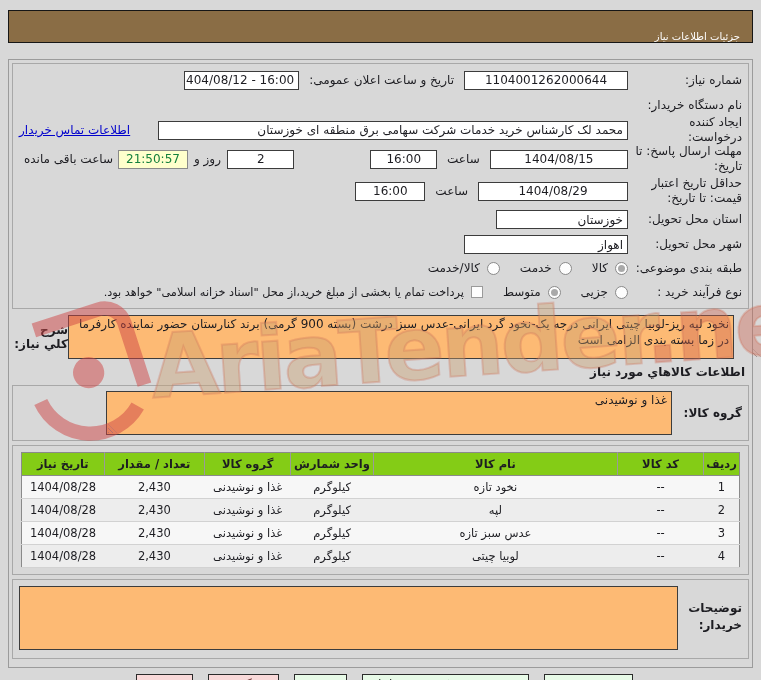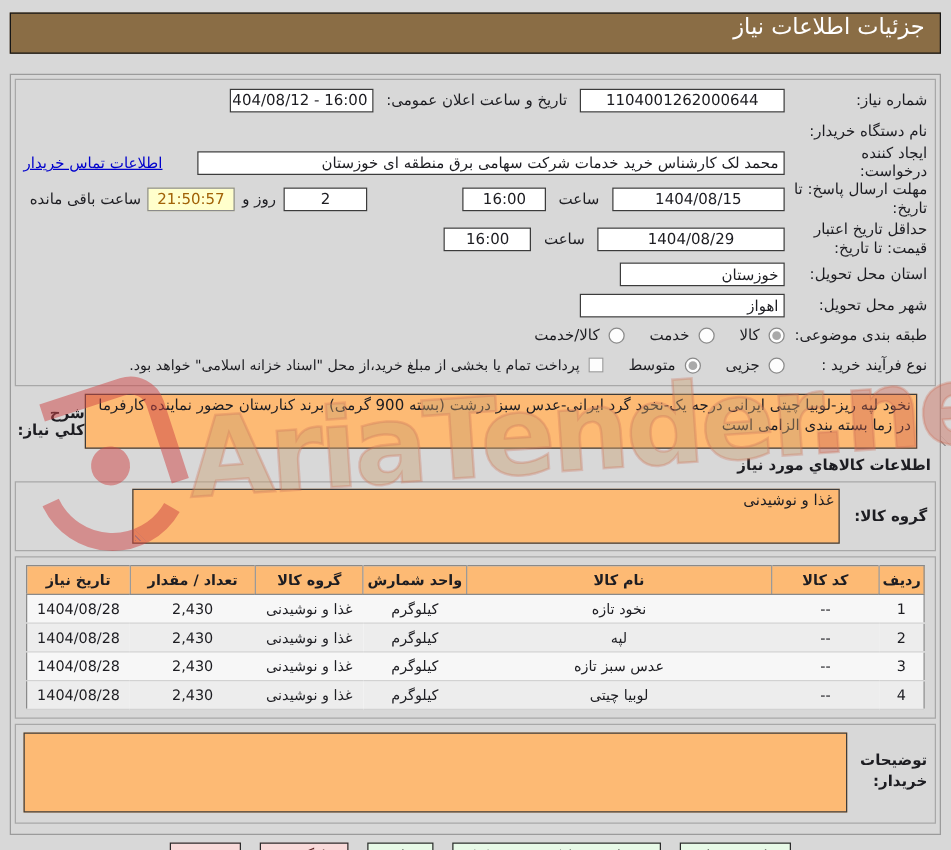--- a/index.html
+++ b/index.html
@@ -13,23 +13,23 @@
     position: relative;
   }
   
   .titlebar {
     margin: 10px 8px 0 8px;
     height: 33px;
     background: #8a6d45;
     border: 1px solid #161616;
     color: #ffffff;
     display: flex;
-    align-items: flex-start;
+    align-items: flex-end;
     padding: 0 12px;
-    font-size: 18px;
+    font-size: 10px;
   }
   
   .outer-panel {
     margin: 16px 8px 0 8px;
     border: 1px solid #9b9b9b;
     background: #d8d8d8;
     padding: 3px 3px 4px 3px;
     position: relative;
   }
   .fieldset {
@@ -59,21 +59,21 @@
   .num { direction: ltr; justify-content: center; }
   .rt  { justify-content: flex-start; }
   .lbl-inline { margin: 0 10px; white-space: nowrap; }
   .countdown {
     background: #ffffcc;
     border: 1px solid #8a8a8a;
     height: 19px;
     padding: 0 7px;
     direction: ltr;
     display: flex; align-items: center;
-    color: #a16207;
+    color: #15803d;
   }
   .link {
     color: #0000cc;
     text-decoration: underline;
     margin-right: 28px;
     white-space: nowrap;
     cursor: pointer;
   }
   .radio {
     width: 13px; height: 13px;
@@ -119,21 +119,21 @@
   .table-wrap { padding: 6px 8px; }
   table.items {
     width: 100%;
     border-collapse: collapse;
     table-layout: fixed;
     background: #f7f7f7;
     border: 1px solid #8a8a8a;
     font-size: 11.5px;
   }
   table.items th {
-    background: #fdba74;
+    background: #84cc16;
     font-weight: bold;
     border-left: 1px solid #9a9a9a;
     border-bottom: 1px solid #8a8a8a;
     height: 23px;
     text-align: center;
   }
   table.items th:last-child { border-left: none; }
   table.items td {
     height: 23px;
     text-align: center;

